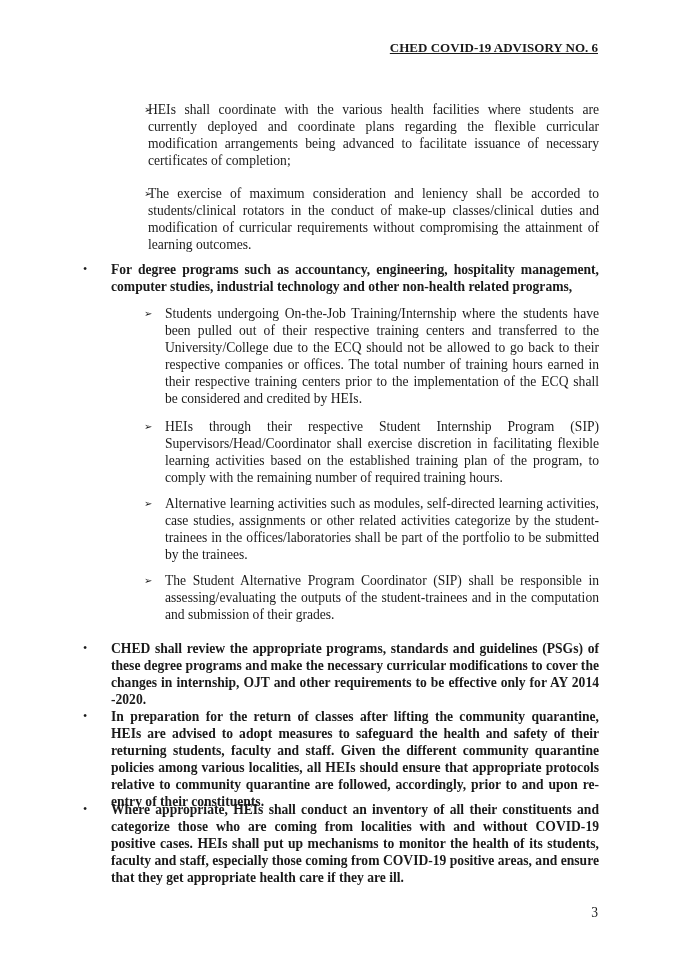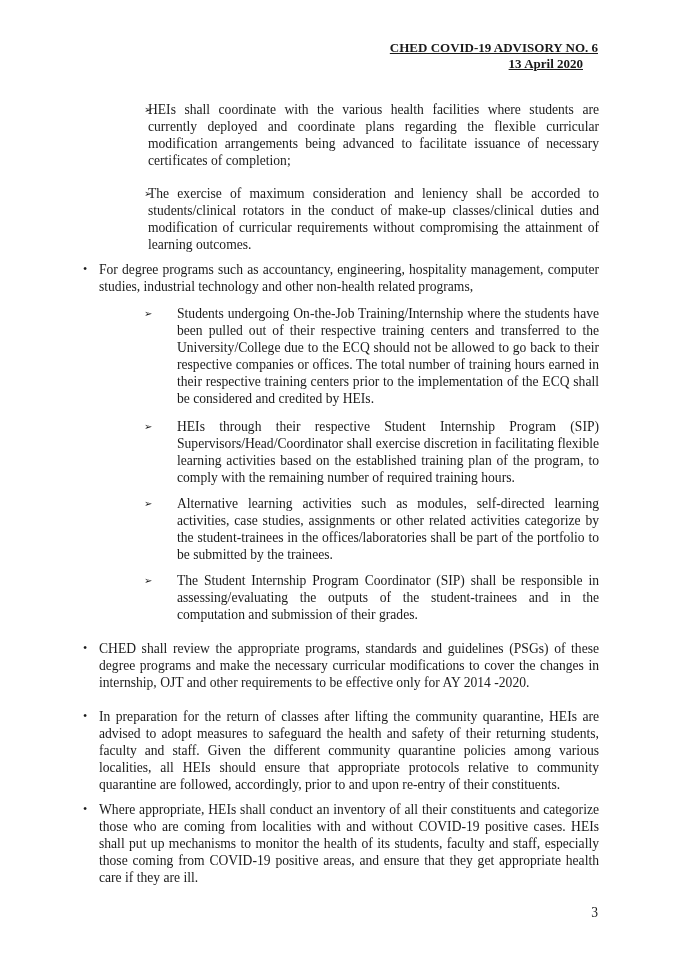--- a/index.html
+++ b/index.html
@@ -55,41 +55,40 @@
       display: block;
       text-align: justify;
     }
 
     
     .a1 { left: 144px; width: 455px; }
     .a1 .text { margin-left: 4px; }
 
     
     .b1 { left: 83px; width: 516px; }
-    .b1 .text { margin-left: 16px; }
+    .b1 .text { margin-left: 28px; font-weight: bold; }
 
     
     .a2 { left: 144px; width: 455px; }
-    .a2 .text { margin-left: 33px; font-family: Liberation Serif, serif; }
+    .a2 .text { margin-left: 21px; font-family: Liberation Serif, serif; }
 
     .page-number {
       position: absolute;
       right: 82px;
       top: 904px;
       font-size: 13.6px;
     }
   </style>
 </head>
 <body>
 
 <div class="page">
 
   <div class="header">
     <div class="title">CHED COVID-19 ADVISORY NO. 6</div>
-    <div class="date">13 April 2020</div>
   </div>
 
   <div class="block arrow-item a1" style="top:101px;">
     <span class="marker">➢</span>
     <span class="text">HEIs shall coordinate with the various health facilities where students are currently deployed and coordinate plans regarding the flexible curricular modification arrangements being advanced to facilitate issuance of necessary certificates of completion;</span>
   </div>
 
   <div class="block arrow-item a1" style="top:185px;">
     <span class="marker">➢</span>
     <span class="text">The exercise of maximum consideration and leniency shall be accorded to students/clinical rotators in the conduct of make-up classes/clinical duties and modification of curricular requirements without compromising the attainment of learning outcomes.</span>
@@ -110,21 +109,21 @@
     <span class="text">HEIs through their respective Student Internship Program (SIP) Supervisors/Head/Coordinator shall exercise discretion in facilitating flexible learning activities based on the established training plan of the program, to comply with the remaining number of required training hours.</span>
   </div>
 
   <div class="block arrow-item a2" style="top:495px;">
     <span class="marker">➢</span>
     <span class="text">Alternative learning activities such as modules, self-directed learning activities, case studies, assignments or other related activities categorize by the student-trainees in the offices/laboratories shall be part of the portfolio to be submitted by the trainees.</span>
   </div>
 
   <div class="block arrow-item a2" style="top:572px;">
     <span class="marker">➢</span>
-    <span class="text">The Student Internship Program Coordinator (SIP) shall be responsible in assessing/evaluating the outputs of the student-trainees and in the computation and submission of their grades.</span>
+    <span class="text">The Student Alternative Program Coordinator (SIP) shall be responsible in assessing/evaluating the outputs of the student-trainees and in the computation and submission of their grades.</span>
   </div>
 
   <div class="block bullet-item b1" style="top:640px;">
     <span class="marker">•</span>
     <span class="text">CHED shall review the appropriate programs, standards and guidelines (PSGs) of these degree programs and make the necessary curricular modifications to cover the changes in internship, OJT and other requirements to be effective only for AY 2014 -2020.</span>
   </div>
 
   <div class="block bullet-item b1" style="top:708px;">
     <span class="marker">•</span>
     <span class="text">In preparation for the return of classes after lifting the community quarantine, HEIs are advised to adopt measures to safeguard the health and safety of their returning students, faculty and staff. Given the different community quarantine policies among various localities, all HEIs should ensure that appropriate protocols relative to community quarantine are followed, accordingly, prior to and upon re-entry of their constituents.</span>

